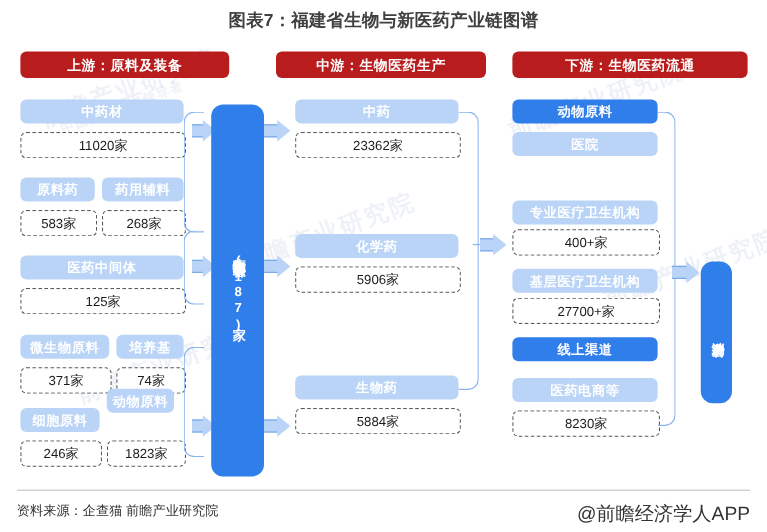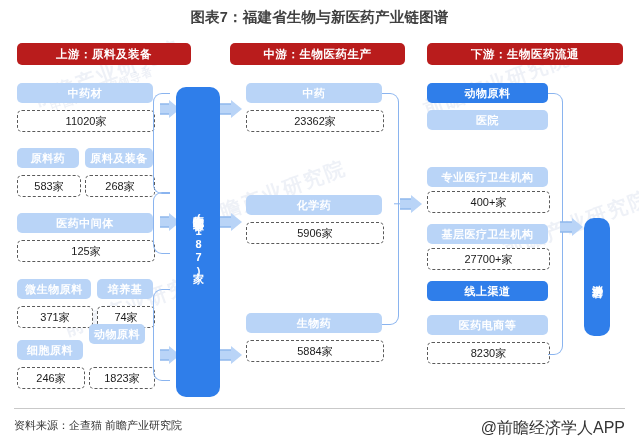--- a/index.html
+++ b/index.html
@@ -199,21 +199,21 @@
   <div class="wm" style="left:60px; top:260px;">前瞻产业研究院</div>
 
   <div class="hdr" id="hdr-up">上游：原料及装备</div>
   <div class="hdr" id="hdr-mid">中游：生物医药生产</div>
   <div class="hdr" id="hdr-down">下游：生物医药流通</div>
 
   <div class="cat" style="left:17px; top:53px; width:136px;">中药材</div>
   <div class="val" style="left:17px; top:80px; width:136px;">11020家</div>
 
   <div class="cat" style="left:17px; top:118px; width:62px;">原料药</div>
-  <div class="cat" style="left:85px; top:118px; width:68px;">原料及装备</div>
+  <div class="cat" style="left:85px; top:118px; width:68px;">药用辅料</div>
   <div class="val" style="left:17px; top:145px; width:62px;">583家</div>
   <div class="val" style="left:85px; top:145px; width:68px;">268家</div>
 
   <div class="cat" style="left:17px; top:183px; width:136px;">医药中间体</div>
   <div class="val" style="left:17px; top:210px; width:136px;">125家</div>
 
   <div class="cat" style="left:17px; top:249px; width:74px;">微生物原料</div>
   <div class="cat" style="left:97px; top:249px; width:56px;text-align:center;">培养基</div>
   <div class="val" style="left:17px; top:276px; width:74px;">371家</div>
   <div class="val" style="left:97px; top:276px; width:56px;">74家</div>

